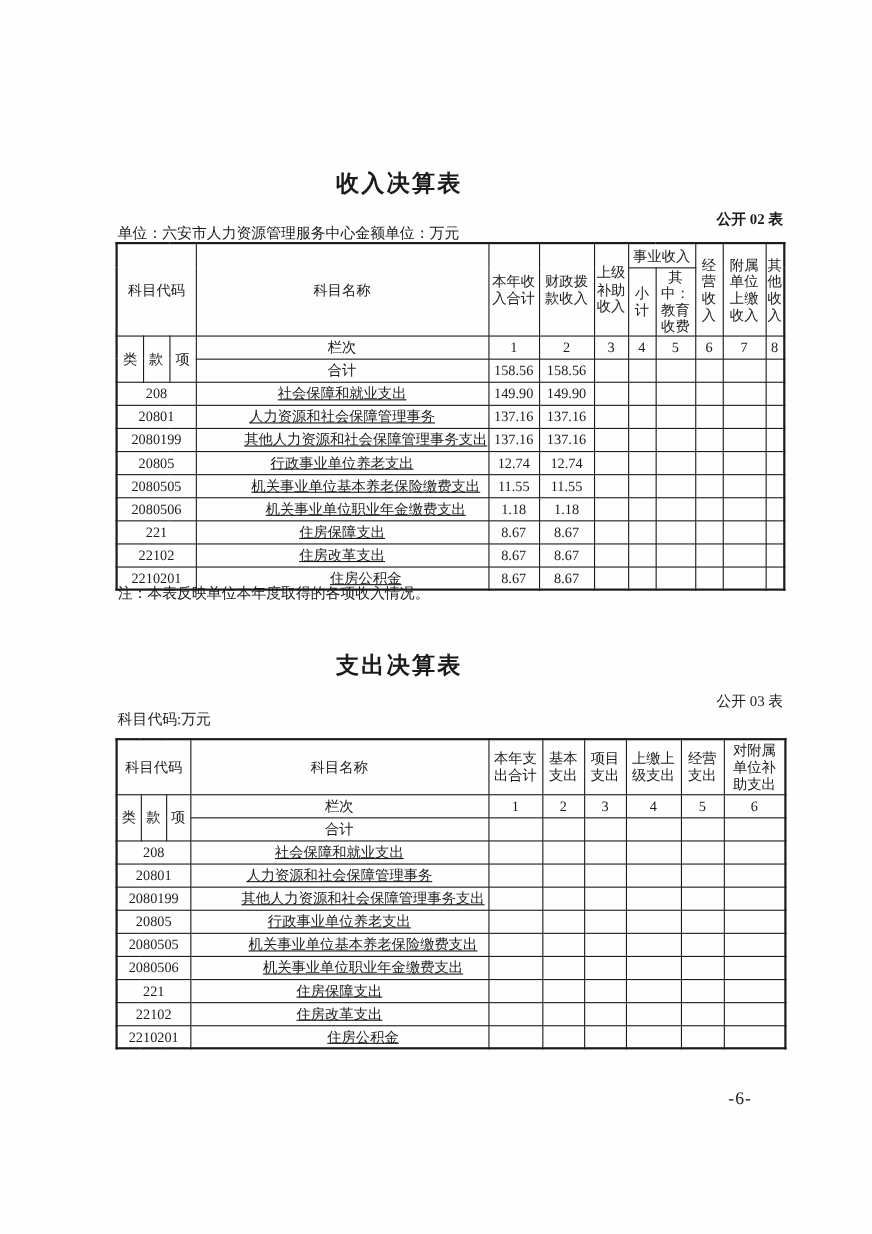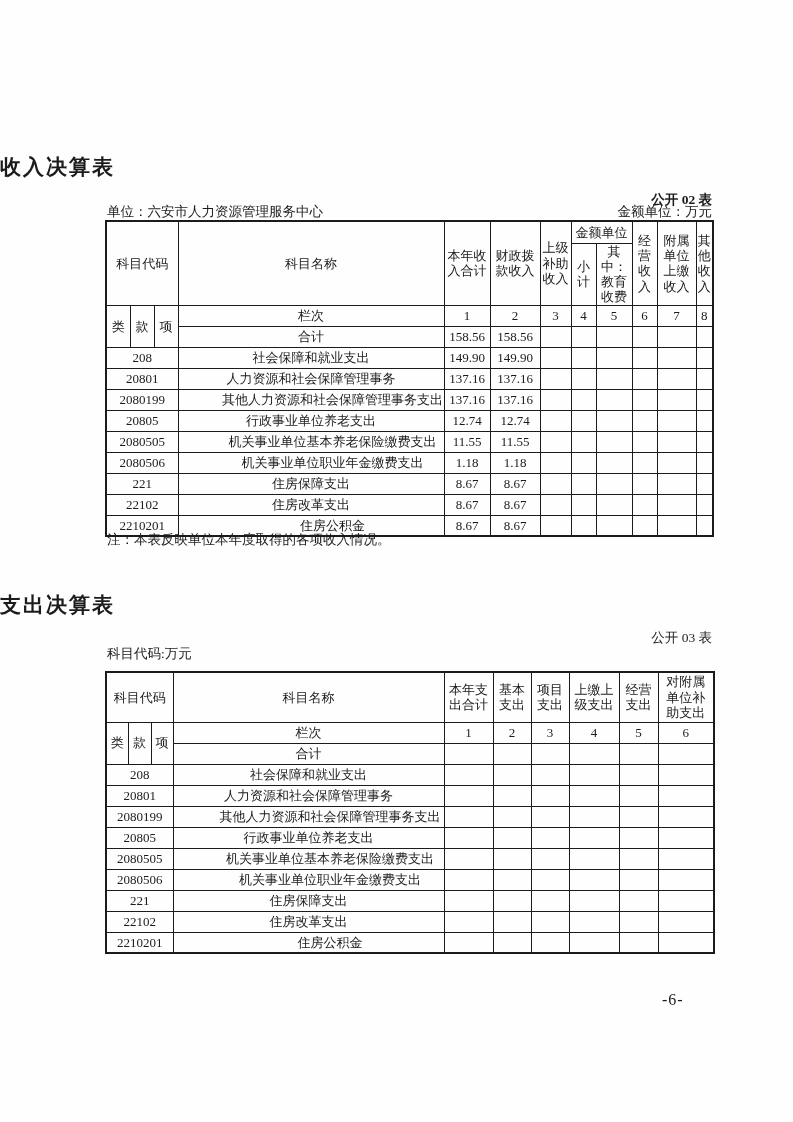--- a/index.html
+++ b/index.html
@@ -3,36 +3,36 @@
 <meta charset="utf-8">
 <style>
   html,body { margin:0; padding:0; background:#e8e8e8; }
   .page {
     position:relative; width:793px; height:1122px; margin:0 auto;
     background:#fefefe; color:#1b1b1b;
     font-family:"Liberation Serif","DejaVu Serif",serif;
     overflow:hidden;
   }
   .abs { position:absolute; }
-  .tbl-title { left:0; width:726px; font-size:21px; font-weight:bold; letter-spacing:2px; }
+  .tbl-title { left:0; width:726px; text-align:center; font-size:21px; font-weight:bold; letter-spacing:2px; }
   .form-label { right:81px; font-size:13.5px; }
-  .unit-line { left:107px; right:81px; display:flex; justify-content:space-between; font-size:13.5px; }
+  .unit-line { left:107px; right:81px; display:flex; justify-content:flex-start; font-size:13.5px; }
   .note { left:107px; font-size:13.5px; }
   .page-num { left:662px; font-size:16px; letter-spacing:1px; }
 
   table.fin { position:absolute; border-collapse:collapse; table-layout:fixed; background:#fefefe; border:2px solid #1b1b1b; }
   table.fin th, table.fin td {
     border:1px solid #1b1b1b; padding:0; margin:0;
     font-size:13px; font-weight:normal; line-height:1.18;
     text-align:center; vertical-align:middle;
     white-space:pre-line; overflow:hidden;
   }
   .th-edu { font-size:12px; }
   td.code { text-align:left; padding-left:3px; white-space:nowrap; }
-  td.name { text-align:left; padding-left:4px; white-space:nowrap; }
+  td.name { text-align:left; padding-left:4px; white-space:nowrap;text-decoration:underline; }
   td.name.ind { padding-left:43px; }
   td.val { text-align:right; padding-right:3px; white-space:nowrap; }
   .bold { font-weight:bold; }
   tr.h22 { height:22px; } tr.h56 { height:56px; } tr.h50 { height:50px; } tr.h21 { height:21px; }
 </style>
 </head>
 <body>
 
 <div class="page">
 
@@ -62,21 +62,21 @@
         <tr class="h22">
       <th colspan="3" rowspan="2">科目代码</th>
       <th rowspan="2">科目名称</th>
       <th rowspan="2">本年收
 入合计</th>
       <th rowspan="2">财政拨
 款收入</th>
       <th rowspan="2">上级
 补助
 收入</th>
-      <th colspan="2">金额单位</th>
+      <th colspan="2">事业收入</th>
       <th rowspan="2">经
 营
 收
 入</th>
       <th rowspan="2">附属
 单位
 上缴
 收入</th>
       <th rowspan="2">其
 他

